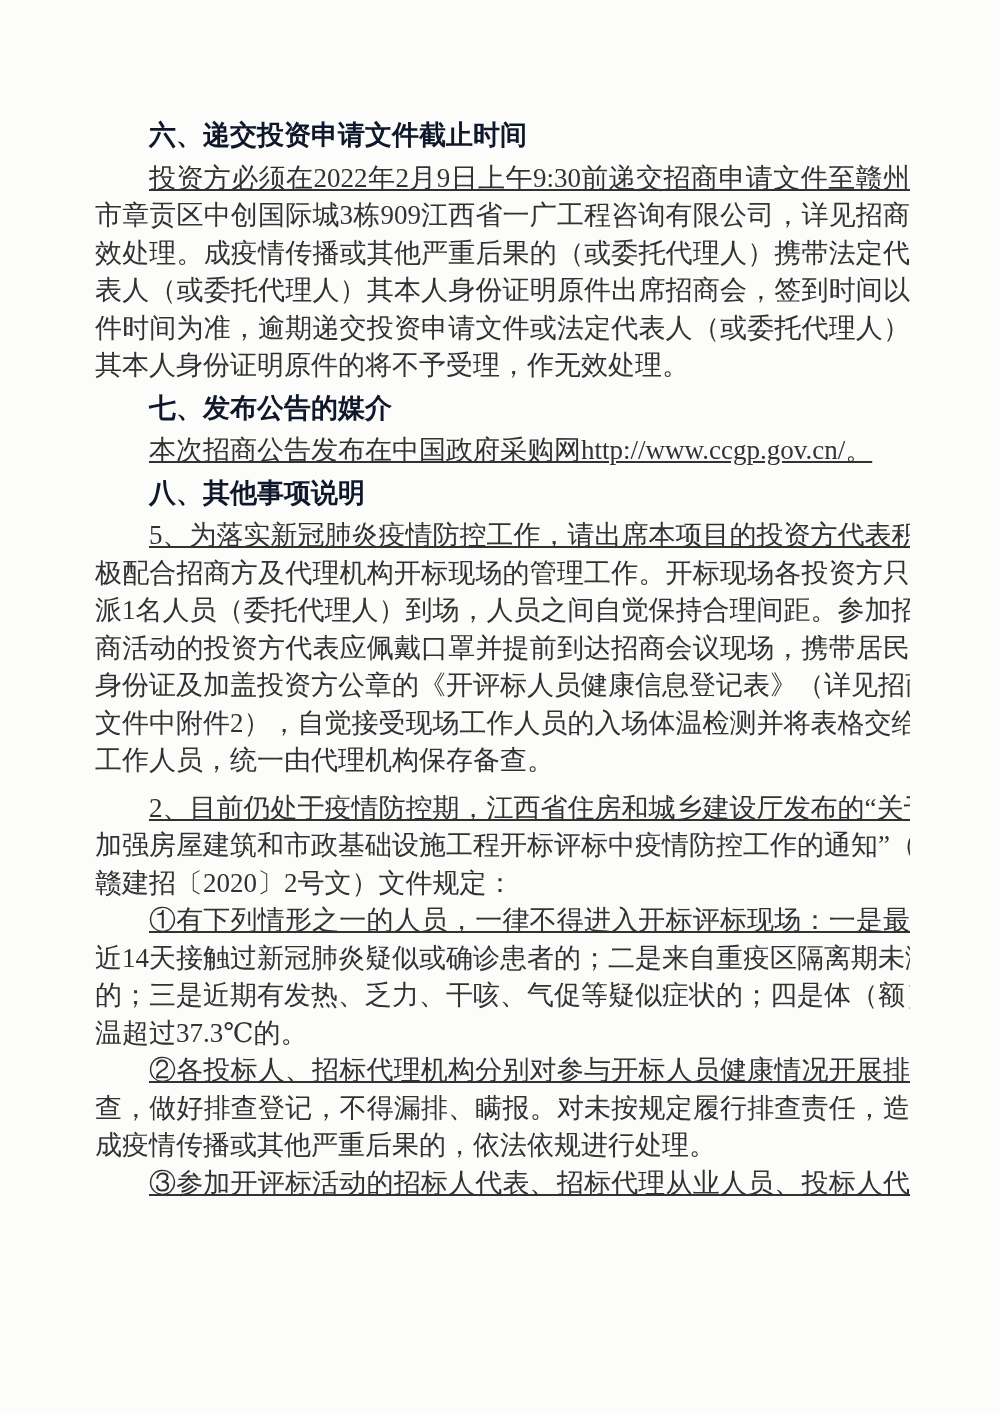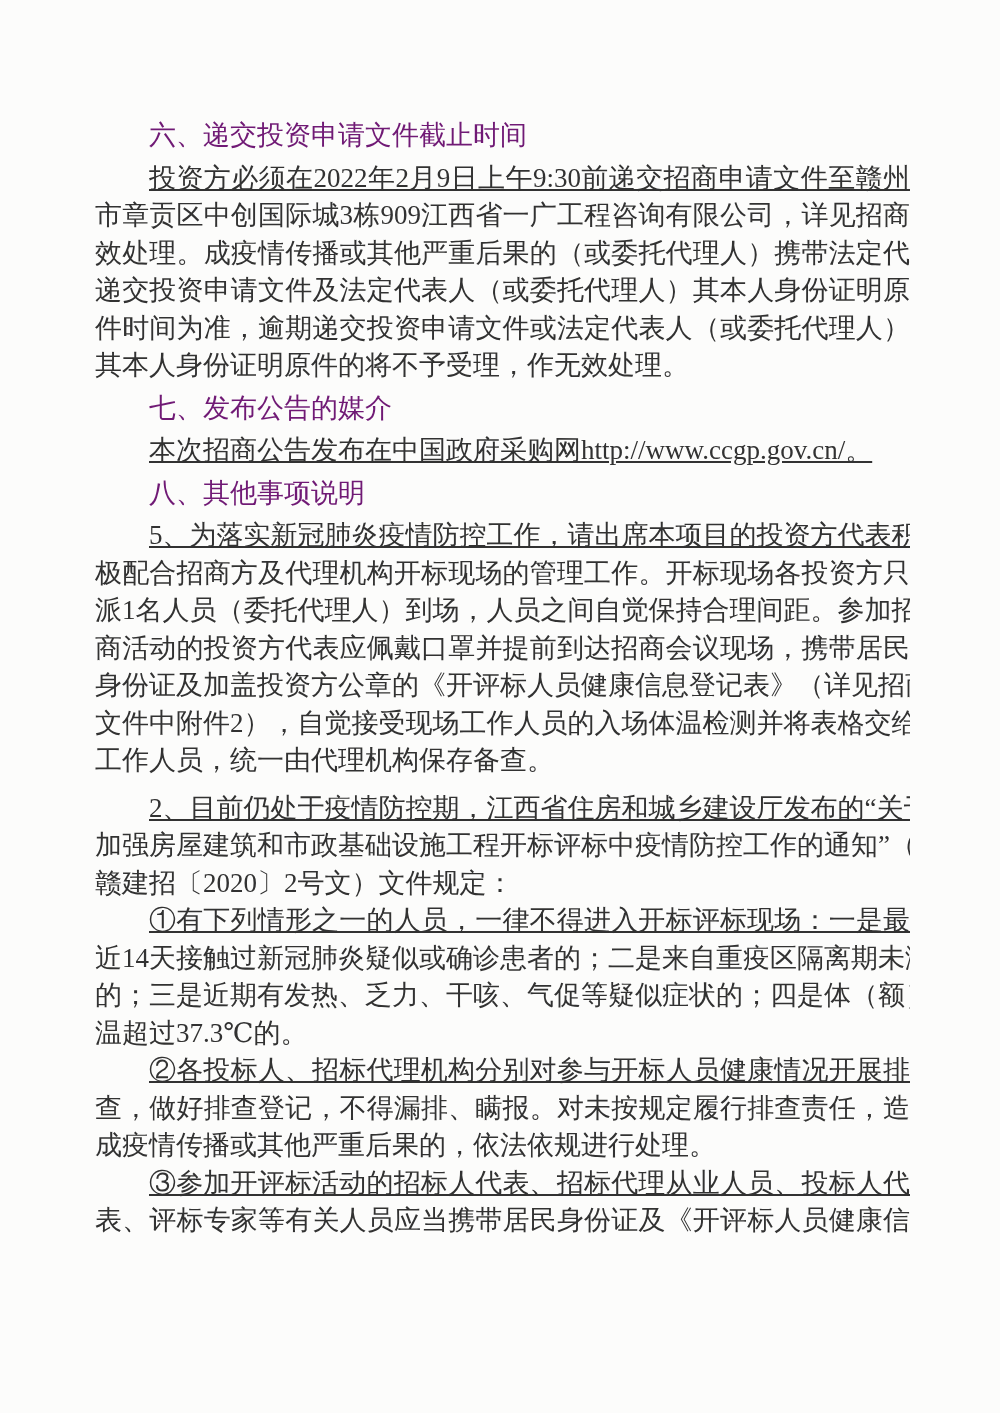--- a/index.html
+++ b/index.html
@@ -17,22 +17,22 @@
     padding: 112px 90px 0 95px;
     overflow: hidden;
     font-family: "Liberation Serif", "DejaVu Serif", serif;
     font-size: 27px;
     line-height: 37.5px;
     color: #323232;
   }
   .block { margin: 0; }
   .block.heading {
     font-family: "Liberation Sans", "DejaVu Sans", sans-serif;
-    font-weight: normal;
-    color: #701a75;
+    font-weight: bold;
+    color: #0f172a;
     text-indent: 2em;
     margin: 5px 0 5px 0;
     white-space: nowrap;
   }
   .block.paragraph .line {
     white-space: nowrap;
     overflow: hidden;
     text-align: justify;
   }
   
@@ -48,21 +48,21 @@
 </head>
 <body>
 
 <div class="page">
   <div>
       <div class="block heading">六、递交投资申请文件截止时间</div>
       <div class="block paragraph">
         <div class="line first fill">投资方必须在2022年2月9日上午9:30前递交招商申请文件至赣州</div>
         <div class="line fill">市章贡区中创国际城3栋909江西省一广工程咨询有限公司，详见招商</div>
         <div class="line fill">效处理。成疫情传播或其他严重后果的（或委托代理人）携带法定代</div>
-        <div class="line fill">递交投资申请文件及法定代表人（或委托代理人）其本人身份证明原</div>
+        <div class="line fill">表人（或委托代理人）其本人身份证明原件出席招商会，签到时间以</div>
         <div class="line fill">件时间为准，逾期递交投资申请文件或法定代表人（或委托代理人）</div>
         <div class="line">其本人身份证明原件的将不予受理，作无效处理。</div>
       </div>
       <div class="block heading">七、发布公告的媒介</div>
       <div class="block paragraph">
         <div class="line first">本次招商公告发布在中国政府采购网http://www.ccgp.gov.cn/。</div>
       </div>
       <div class="block heading">八、其他事项说明</div>
       <div class="block paragraph">
         <div class="line first fill">5、为落实新冠肺炎疫情防控工作，请出席本项目的投资方代表积</div>
@@ -84,16 +84,15 @@
         <div class="line fill">的；三是近期有发热、乏力、干咳、气促等疑似症状的；四是体（额）</div>
         <div class="line">温超过37.3℃的。</div>
       </div>
       <div class="block paragraph">
         <div class="line first fill">②各投标人、招标代理机构分别对参与开标人员健康情况开展排</div>
         <div class="line fill">查，做好排查登记，不得漏排、瞒报。对未按规定履行排查责任，造</div>
         <div class="line">成疫情传播或其他严重后果的，依法依规进行处理。</div>
       </div>
       <div class="block paragraph">
         <div class="line first fill">③参加开评标活动的招标人代表、招标代理从业人员、投标人代</div>
-        <div class="line fill">表、评标专家等有关人员应当携带居民身份证及《开评标人员健康信</div>
       </div>
     </div>
 </div>
 
 </body></html>

